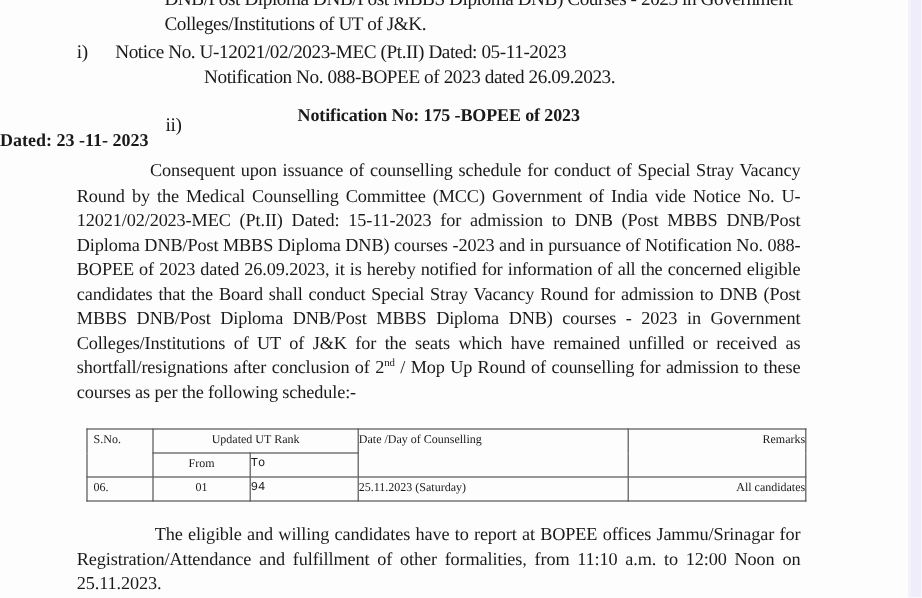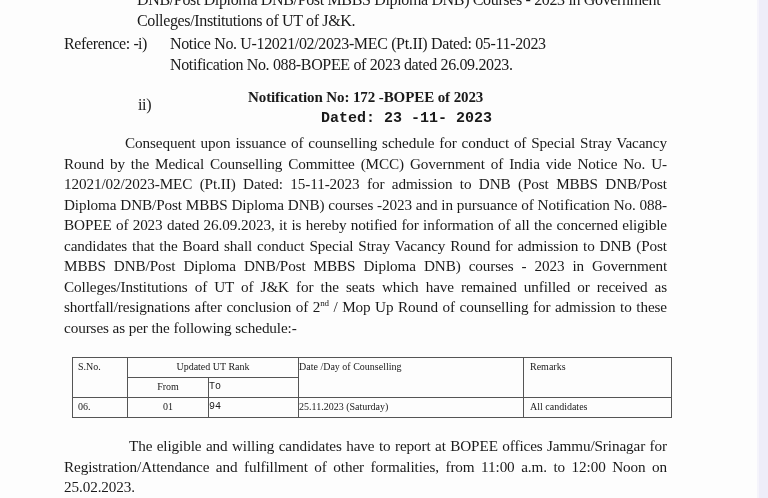--- a/index.html
+++ b/index.html
@@ -56,21 +56,21 @@
     .title-block {
       position: absolute;
       left: 0;
       top: 87px;
       width: 740px;
       font-weight: bold;
       font-size: 15px;
       line-height: 21px;
     }
     .title-line1 { padding-left: 248px; white-space: nowrap; letter-spacing: -0.1px; }
-    .title-line2 { padding-left: 321px; white-space: nowrap; font-family: Liberation Mono, monospace; }
+    .title-line2 { white-space: nowrap; }
     .para {
       position: absolute;
       left: 64px;
       width: 603px;
       font-size: 15.2px;
       line-height: 20.55px;
       text-align: justify;
       text-indent: 61px;
       margin: 0;
       letter-spacing: -0.1px;
@@ -90,48 +90,47 @@
       border: 1.2px solid #555;
       font-weight: normal;
       padding: 0;
       height: 19px;
       vertical-align: top;
     }
     .c-sno { width: 49px; text-align: left; padding-left: 5px !important; }
     .c-from { width: 80px; text-align: center; }
     .c-to { width: 89px; text-align: left; font-family: Liberation Mono, monospace; }
     .c-date { width: 224px; text-align: left; }
-    .c-rem { width: 141px; text-align: left; padding-left: 6px !important; margin-left: 12px; }
+    .c-rem { width: 141px; text-align: right; padding-left: 6px !important; margin-left: 12px; }
     .rank-head { text-align: center; }
     .row-data td { vertical-align: middle; height: 20px; }
   </style>
 </head>
 <body>
 
 <div class="page">
 
   <div class="subject">
     <div>DNB/Post Diploma DNB/Post MBBS Diploma DNB) Courses - 2023 in Government</div>
     <div>Colleges/Institutions of UT of J&amp;K.</div>
   </div>
 
   <div class="reference">
     <div class="ref-row">
-      <span class="ref-label">Reference: -</span>
       <span class="ref-num">i)</span>
       <span class="ref-text">Notice No. U-12021/02/2023-MEC (Pt.II) Dated: 05-11-2023</span>
     </div>
     <div class="ref-row second">
       <span class="ref-num">ii)</span>
       <span class="ref-text">Notification No. 088-BOPEE of 2023 dated 26.09.2023.</span>
     </div>
   </div>
 
   <div class="title-block">
-    <div class="title-line1">Notification No: 172 -BOPEE of 2023</div>
+    <div class="title-line1">Notification No: 175 -BOPEE of 2023</div>
     <div class="title-line2">Dated:  23 -11- 2023</div>
   </div>
 
   <p class="para para1"><span>Consequent upon issuance of counselling schedule for conduct of Special Stray Vacancy Round by the Medical Counselling Committee (MCC) Government of India vide Notice No. U-12021/02/2023-MEC (Pt.II) Dated: 15-11-2023 for admission to  DNB (Post MBBS DNB/Post Diploma DNB/Post MBBS Diploma DNB)  courses -2023 and in pursuance of Notification No. 088-BOPEE of 2023 dated 26.09.2023, it is hereby notified for information of all the concerned eligible candidates that the Board shall conduct Special Stray Vacancy Round for admission to DNB (Post MBBS DNB/Post Diploma DNB/Post MBBS Diploma DNB)  courses - 2023 in Government Colleges/Institutions of UT of J&amp;K for the seats which have remained unfilled or received as shortfall/resignations after conclusion of 2</span><sup>nd</sup><span> / Mop Up Round of counselling  for admission to these  courses as per the following schedule:-</span></p>
 
   <table class="schedule">
     <tbody>
         <tr>
       <th class="c-sno" rowspan="2">S.No.</th>
       <th class="rank-head" colspan="2">Updated UT Rank</th>
@@ -145,17 +144,17 @@
     <tr class="row-data">
       <td class="c-sno">06.</td>
       <td class="c-from">01</td>
       <td class="c-to">94</td>
       <td class="c-date">25.11.2023 (Saturday)</td>
       <td class="c-rem">All candidates</td>
     </tr>
   </tbody>
     </table>
 
-  <p class="para para2">The eligible and willing candidates have to report at BOPEE offices Jammu/Srinagar for Registration/Attendance and fulfillment of other formalities, from 11:00 a.m. to 12:00 Noon on 25.02.2023.</p>
+  <p class="para para2">The eligible and willing candidates have to report at BOPEE offices Jammu/Srinagar for Registration/Attendance and fulfillment of other formalities, from 11:10 a.m. to 12:00 Noon on 25.11.2023.</p>
 
 </div>
 
 <div class="edge-strip"></div>
 
 </body></html>

